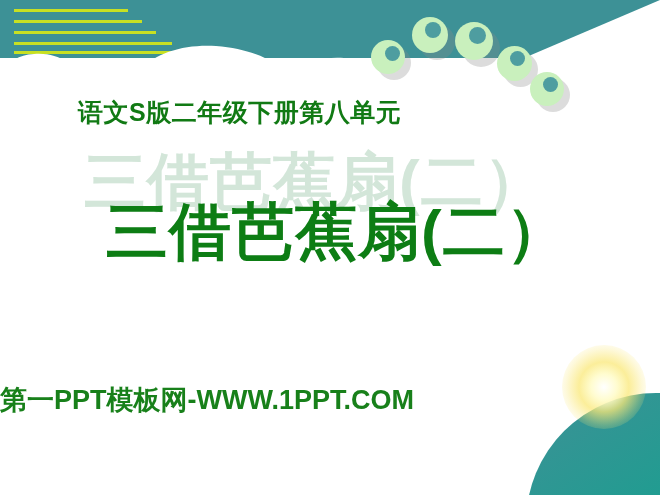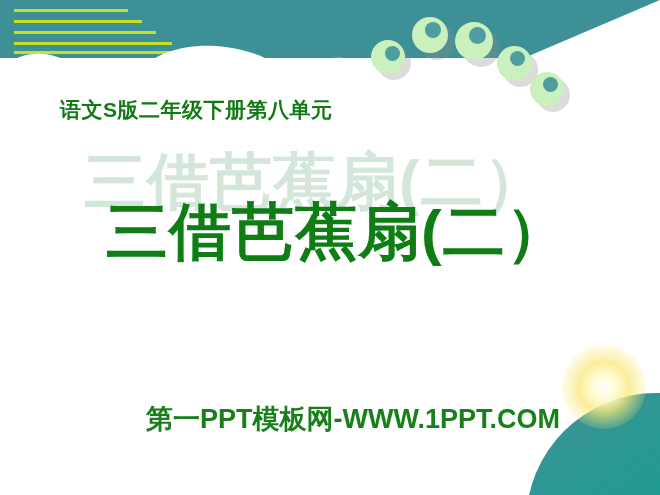--- a/index.html
+++ b/index.html
@@ -106,23 +106,23 @@
                 rgba(255,255,255,0.98) 0%,
                 rgba(255,252,205,0.95) 22%,
                 rgba(250,232,120,0.75) 42%,
                 rgba(250,232,120,0.28) 64%,
                 rgba(250,232,120,0.0) 80%);
   }
 
   
   .subtitle {
     position: absolute;
-    left: 60px;
+    left: 78px;
     top: 96px;
-    font-size: 21px;
+    font-size: 25px;
     font-weight: bold;
     color: #117a14;
     letter-spacing: 0.5px;
     white-space: nowrap;
   }
 
   .title-wrap {
     position: absolute;
     left: 0;
     top: 140px;
@@ -146,23 +146,23 @@
     font-size: 62px;
     font-weight: bold;
     color: #0d7d14;
     white-space: nowrap;
     letter-spacing: 1px;
   }
 
   .watermark {
     position: absolute;
     left: 0;
-    top: 401px;
+    top: 382px;
     width: 560px;
-    text-align: right;
+    text-align: left;
     font-size: 27px;
     font-weight: bold;
     color: #18801a;
     letter-spacing: 0px;
     white-space: nowrap;
   }
 </style>
 </head>
 <body>
 

